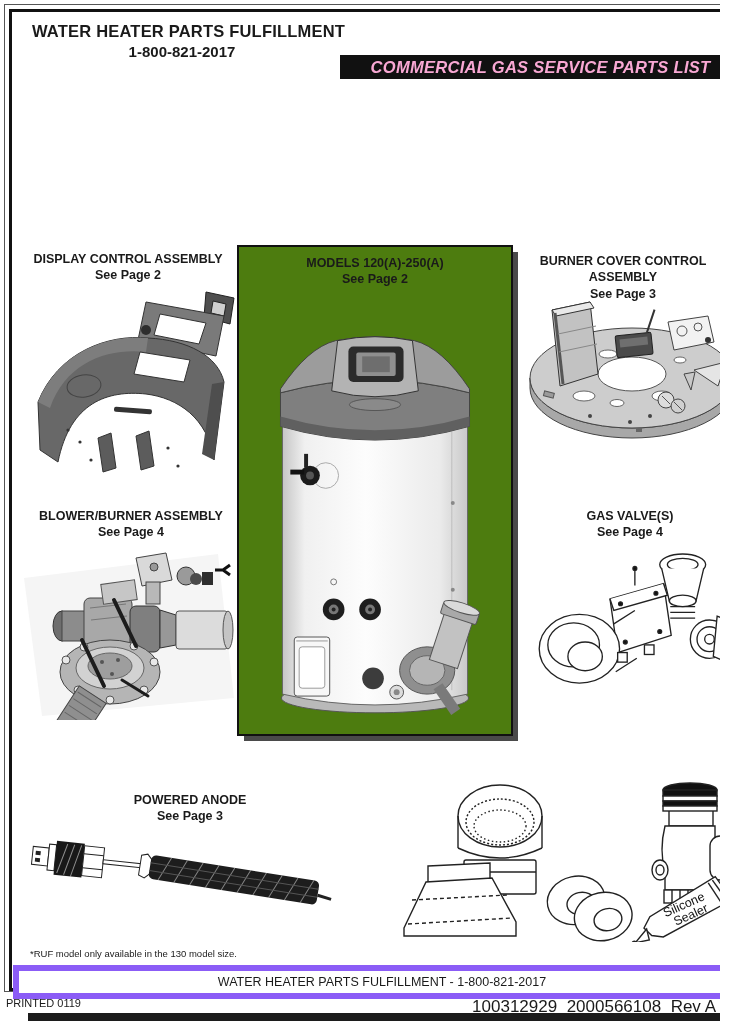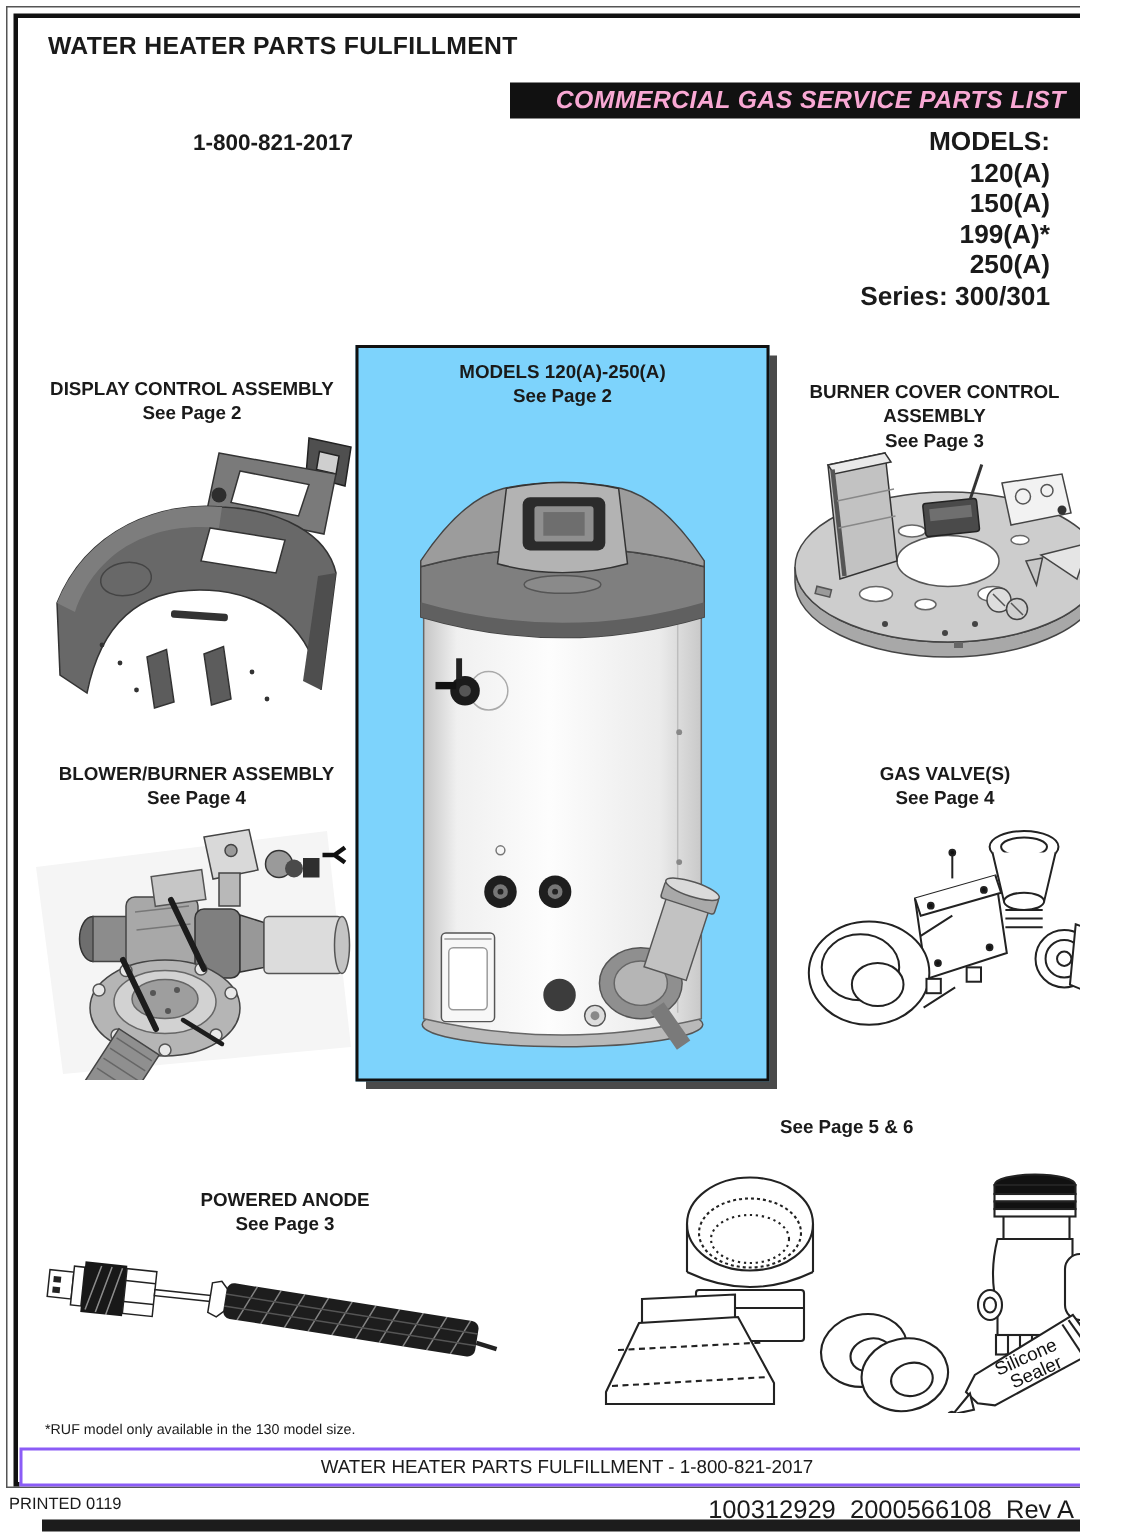--- a/index.html
+++ b/index.html
@@ -2,76 +2,67 @@
 <html><head>
 <meta charset="utf-8">
 <style>
   html,body{margin:0;padding:0;background:#fff;}
   .page{position:relative;width:720px;height:1026px;background:#fff;overflow:hidden;
         font-family:"Liberation Sans",sans-serif;color:#1a1a1a;}
   .border-outer{position:absolute;left:4px;top:4px;width:746px;height:986px;border:1px solid #555;}
   .border-inner{position:absolute;left:9px;top:9px;width:734px;height:976px;border:3px solid #111;}
   .abs{position:absolute;}
   .hdr-title{left:32px;top:22px;font-weight:bold;font-size:16.5px;letter-spacing:.2px;}
-  .hdr-phone{left:32px;top:43px;width:300px;text-align:center;font-weight:bold;font-size:15px;margin-top:44px;}
+  .hdr-phone{left:32px;top:43px;width:300px;text-align:center;font-weight:bold;font-size:15px;}
   .banner{left:340px;top:55px;width:401px;height:24px;background:#111;color:#f9a8d4;
           display:flex;align-items:center;justify-content:center;
           font-style:italic;font-weight:bold;font-size:16.5px;letter-spacing:.3px;}
   .models{right:20px;top:84px;text-align:right;font-weight:bold;font-size:17.5px;line-height:20.5px;}
   .sec-label{text-align:center;font-weight:bold;font-size:12.5px;line-height:1.3;}
-  .center-box{left:237px;top:230px;width:272px;height:487px;background:#7dd3fc;border:2px solid #111;
+  .center-box{left:237px;top:245px;width:272px;height:487px;background:#4d7c0f;border:2px solid #111;
               box-shadow:6px 6px 0 -1px #4a4a4a;}
   .center-box .sec-label{position:absolute;left:0;top:8px;width:100%;}
   .footnote{left:30px;top:948px;font-size:9.5px;}
-  .footer-box{left:13px;top:965px;width:726px;height:22px;border:2px solid #8b5cf6;background:#fff;
+  .footer-box{left:13px;top:965px;width:726px;height:22px;border:6px solid #8b5cf6;background:#fff;
               display:flex;align-items:center;justify-content:center;font-size:12.5px;}
   .printed{left:6px;top:997px;font-size:11px;}
   .docnum{right:4px;top:997px;font-size:17px;}
   .bottom-bar{left:28px;top:1013px;width:728px;height:8px;background:#1c1c1c;}
   svg{display:block;}
   .lineart{stroke:#222;fill:#fff;stroke-width:1.4;}
 </style>
 </head>
 <body>
 
 <div class="page">
   <div class="abs border-outer"></div>
   <div class="abs border-inner"></div>
 
   <div class="abs hdr-title">WATER HEATER PARTS FULFILLMENT</div>
   <div class="abs hdr-phone">1-800-821-2017</div>
   <div class="abs banner">COMMERCIAL GAS SERVICE PARTS LIST</div>
 
-  <div class="abs models">
-    <div>MODELS:</div>
-    <div>120(A)</div>
-    <div>150(A)</div>
-    <div>199(A)*</div>
-    <div>250(A)</div>
-    <div>Series: 300/301</div>
-  </div>
 
   <div class="abs sec-label" style="left:22px;top:251px;width:212px;">
     <div>DISPLAY CONTROL ASSEMBLY</div>
     <div>See Page 2</div>
   </div>
   <div class="abs sec-label" style="left:507px;top:253px;width:232px;">
     <div>BURNER COVER CONTROL ASSEMBLY</div>
     <div>See Page 3</div>
   </div>
   <div class="abs sec-label" style="left:25px;top:508px;width:212px;">
     <div>BLOWER/BURNER ASSEMBLY</div>
     <div>See Page 4</div>
   </div>
   <div class="abs sec-label" style="left:530px;top:508px;width:200px;">
     <div>GAS VALVE(S)</div>
     <div>See Page 4</div>
   </div>
   <div class="abs sec-label" style="left:387px;top:743px;width:355px;">
-    <div>See Page 5 &amp; 6</div>
   </div>
   <div class="abs sec-label" style="left:85px;top:792px;width:210px;">
     <div>POWERED ANODE</div>
     <div>See Page 3</div>
   </div>
 
   <div class="abs center-box">
     <div class="sec-label">
       <div>MODELS 120(A)-250(A)</div>
       <div>See Page 2</div>

